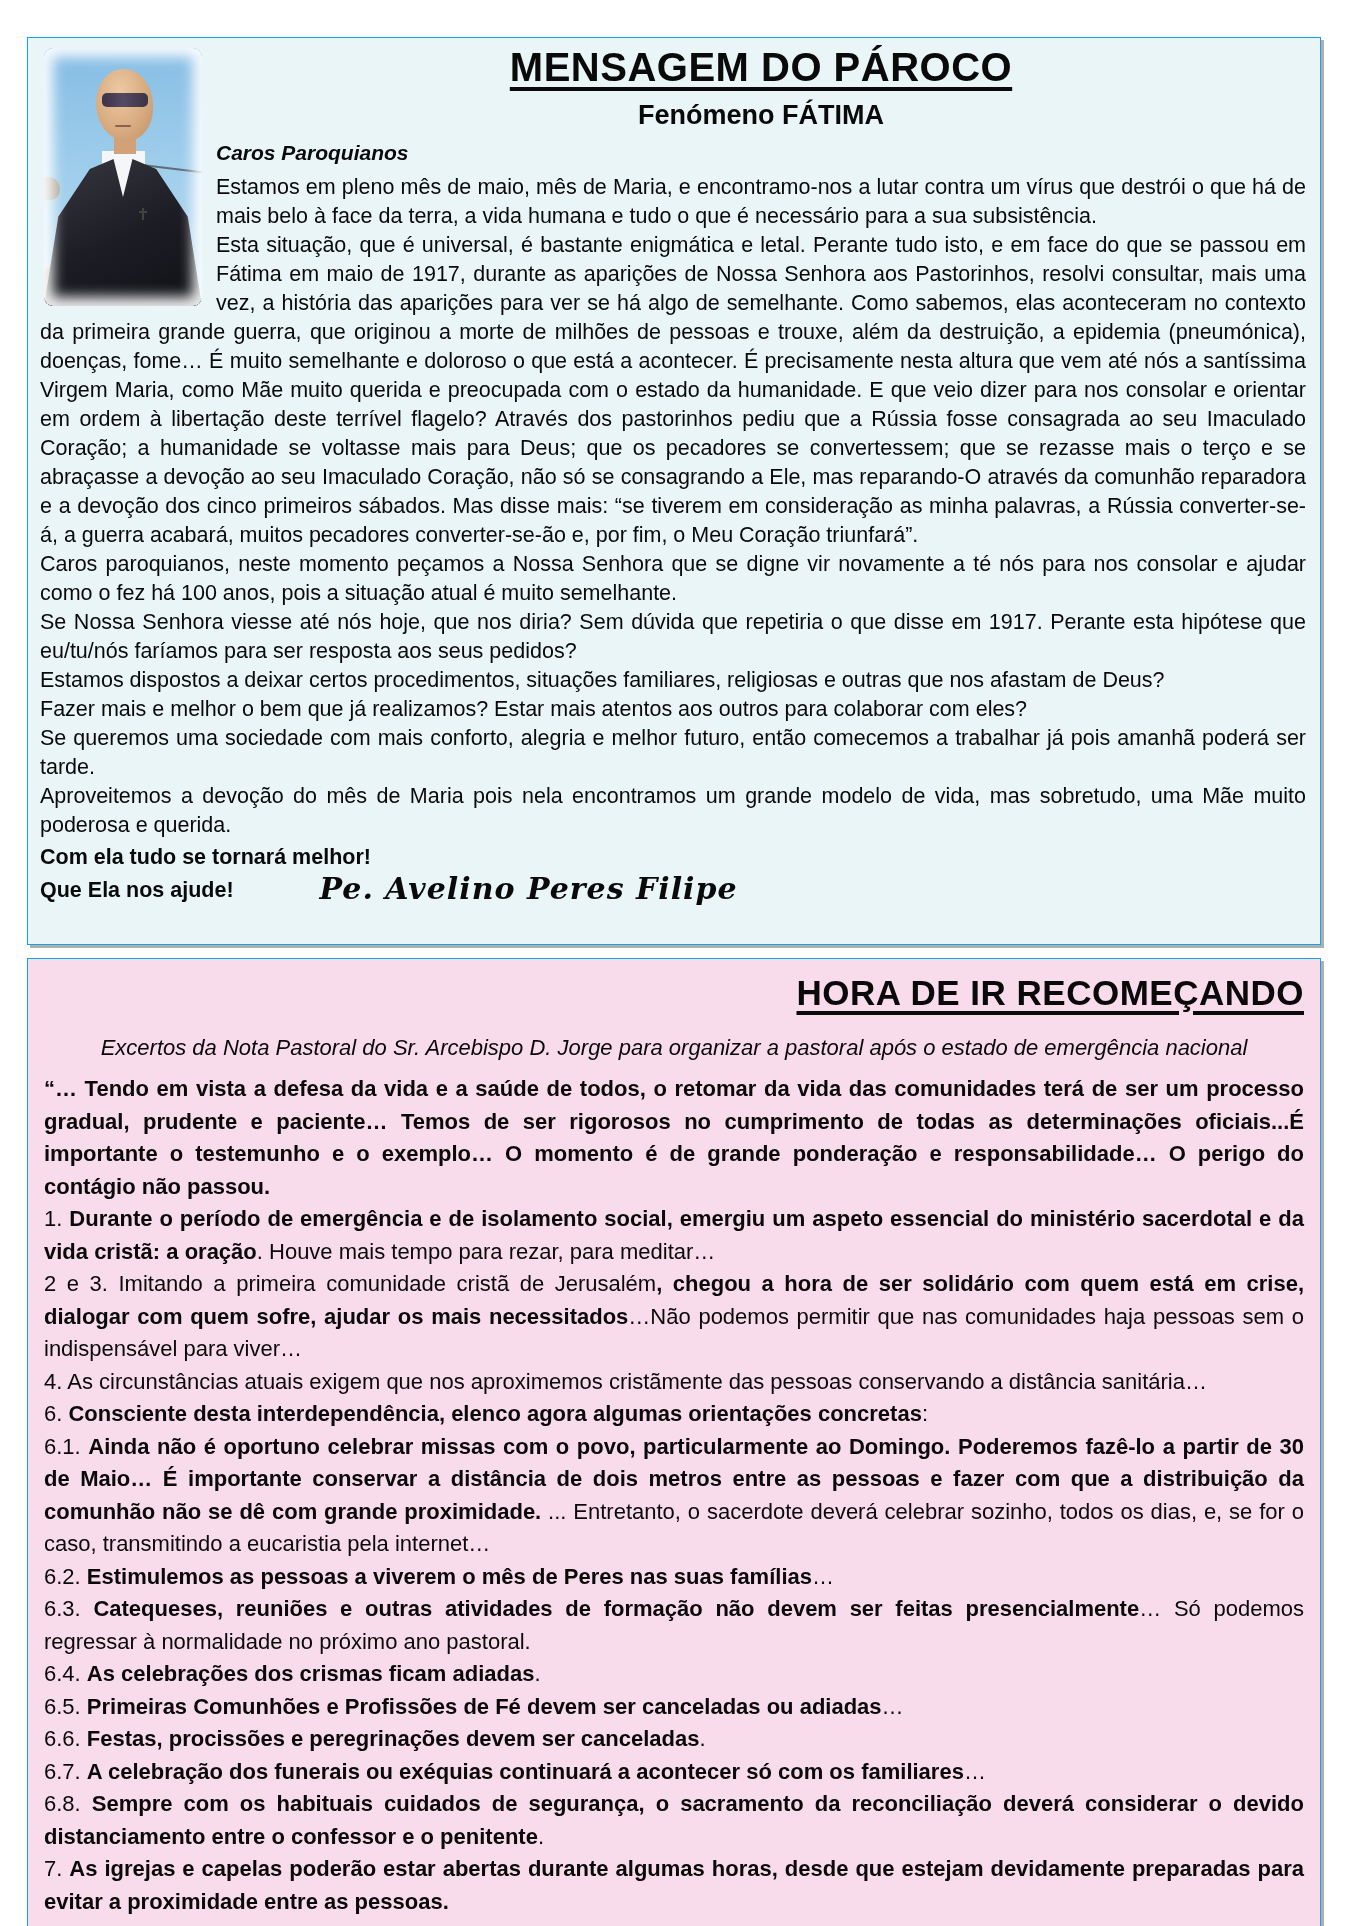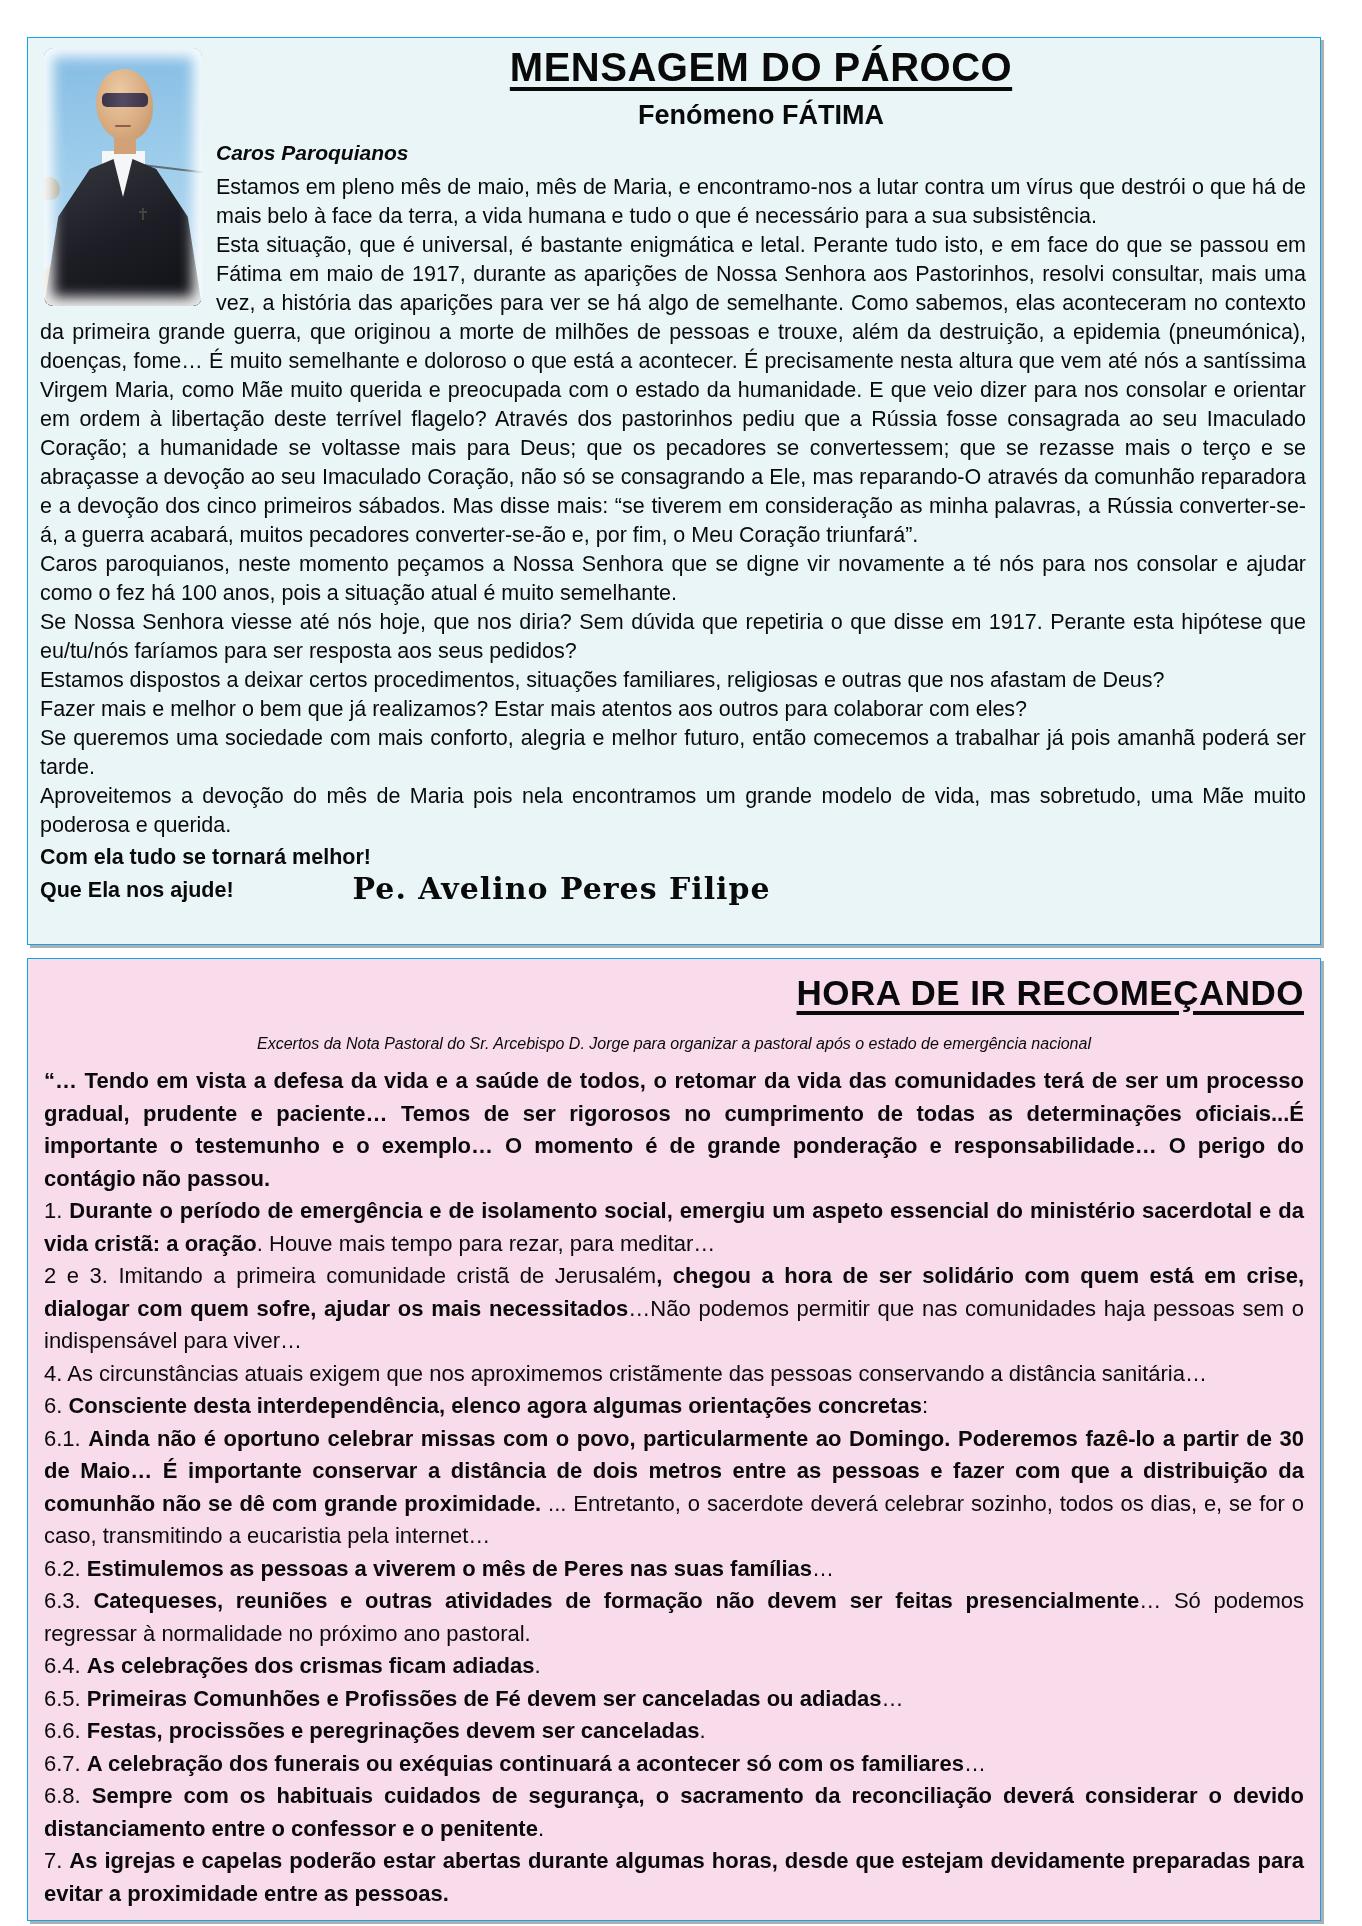--- a/index.html
+++ b/index.html
@@ -38,31 +38,31 @@
   }
   .h-salut{
     font-size:21px; font-weight:bold; font-style:italic; text-align:left; margin:10px 0 8px 0;
   }
   .h-main2{
     font-size:35px; font-weight:bold; text-align:right;
     margin:6px 0 2px 0; letter-spacing:.5px;
     text-decoration:underline; text-decoration-thickness:4px; text-underline-offset:6px;
   }
   .h-sub2{
-    font-size:16px; font-style:italic; text-align:center; margin:22px 0 12px 0; font-weight:normal;
+    font-size:22px; font-style:italic; text-align:center; margin:22px 0 12px 0; font-weight:normal;
   }
 
   
   .body-p{ font-size:21.5px; line-height:29px; text-align:justify; margin:0; }
   .pink-p{ font-size:22px; line-height:32.5px; }
   .b{ font-weight:bold; }
   .closing{ font-weight:bold; font-size:21.5px; line-height:30px; margin:2px 0 0 0; }
   .sig1{
-    font-family:"DejaVu Serif", serif; font-weight:bold;
-    font-size:30px; margin-left:119px; letter-spacing:1px; vertical-align:-2px;
+    font-family:"DejaVu Serif", serif; font-style:italic; font-weight:bold;
+    font-size:30px; margin-left:86px; letter-spacing:1px; vertical-align:-2px;
   }
 
   
   .photo{
     float:left; width:158px; height:258px;
     margin:6px 14px 4px 4px;
     position:relative; overflow:hidden; border-radius:9px;
     background:linear-gradient(175deg,#85bce4 0%,#9ecdeb 45%,#bddcf1 100%);
   }
   .photo *{ position:absolute; }

